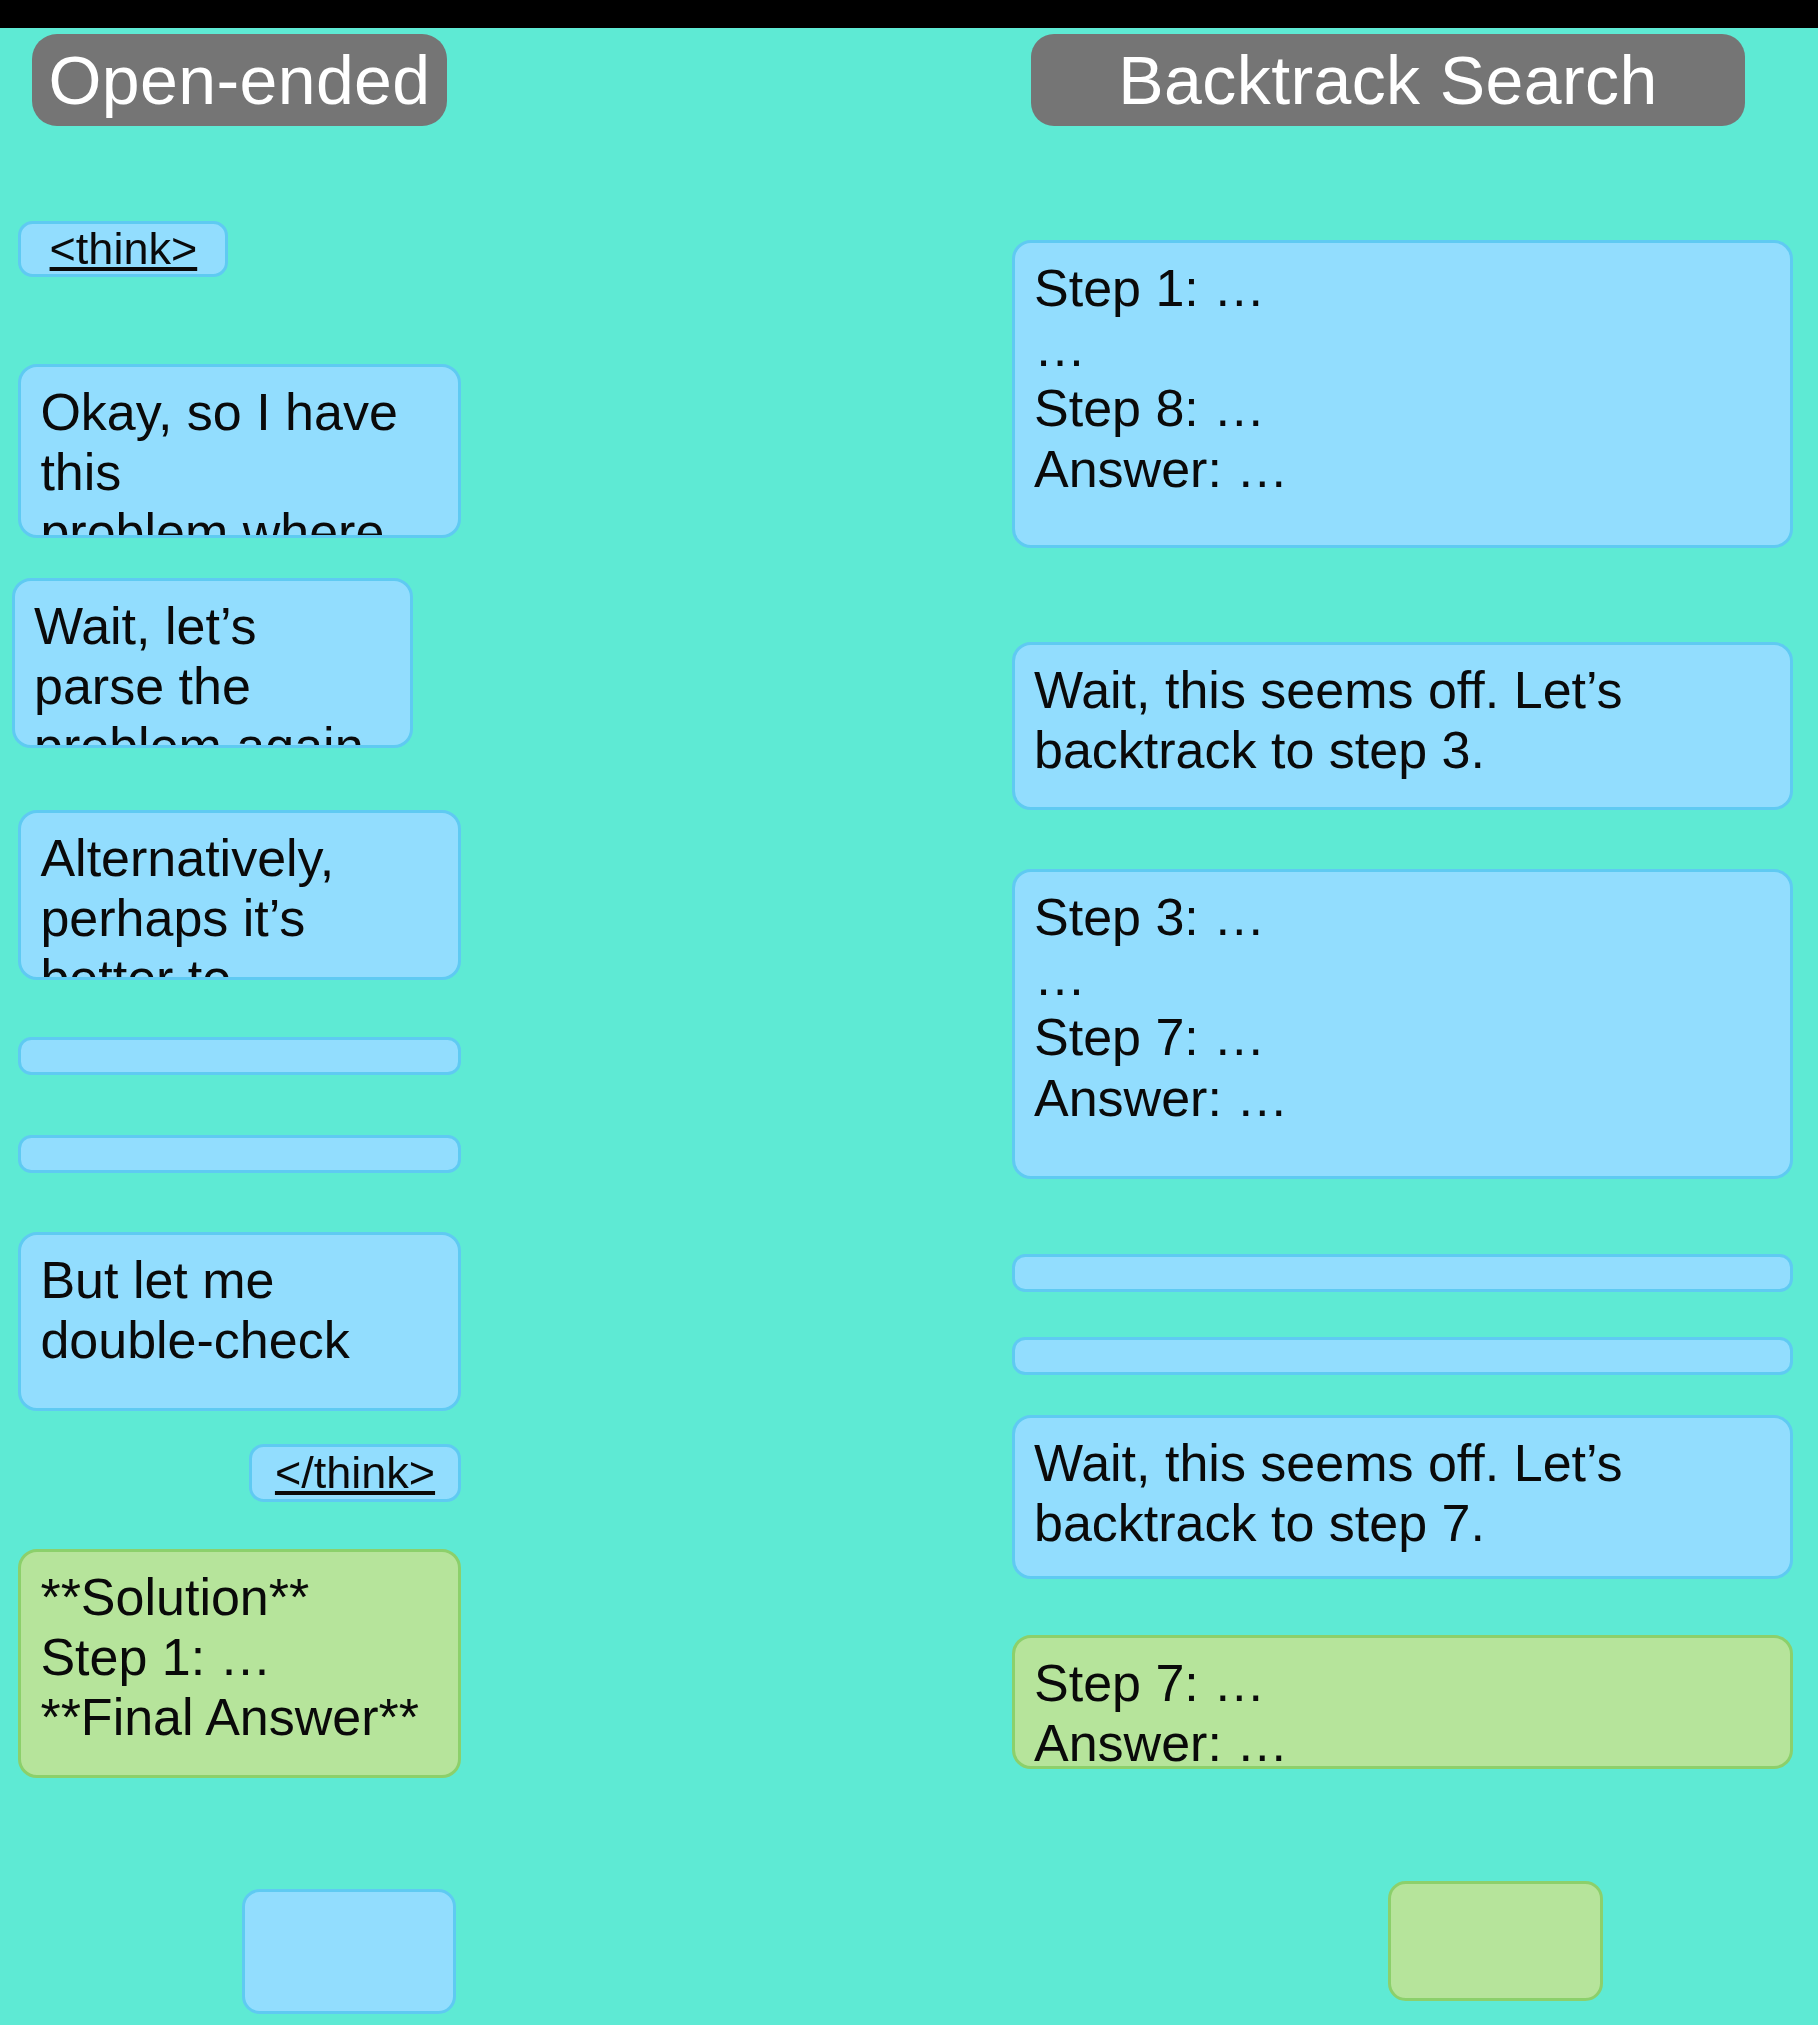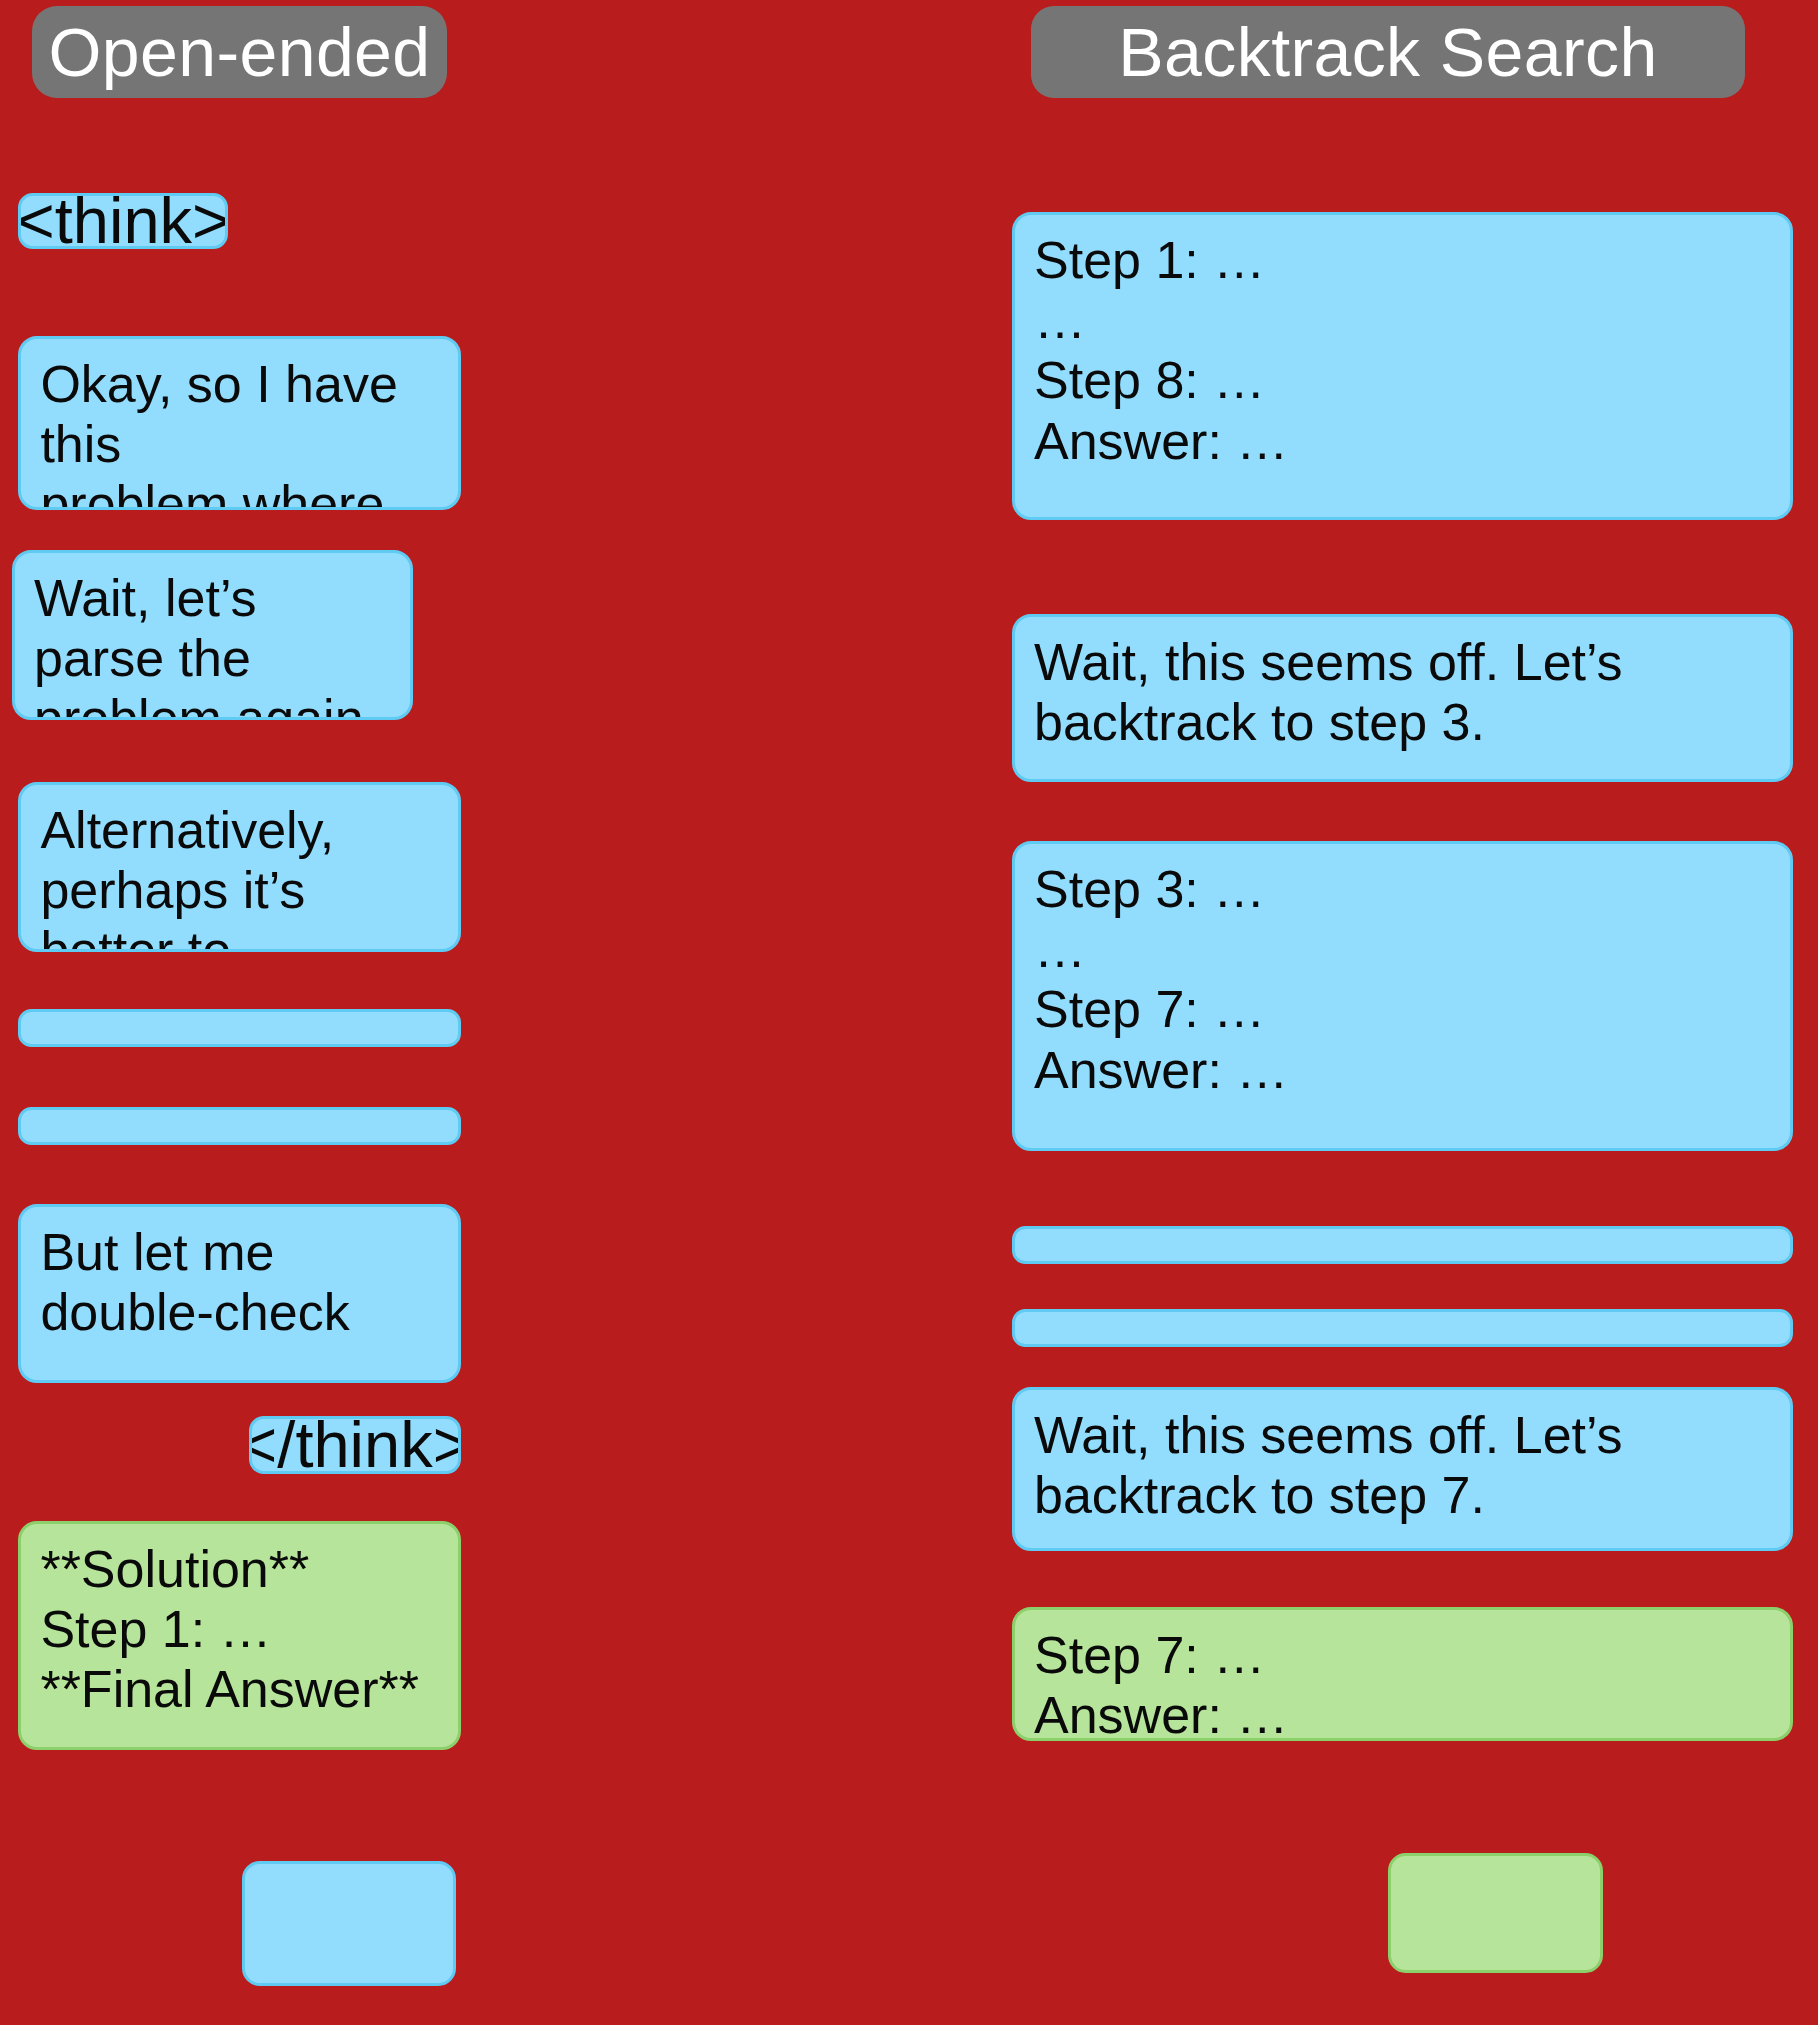--- a/index.html
+++ b/index.html
@@ -11,21 +11,22 @@
     width: 1819px;
     height: 2025px;
     position: relative;
     overflow: hidden;
     font-family: "Liberation Sans Narrow", "Liberation Sans", "DejaVu Sans", sans-serif;
   }
 
   .canvas {
     position: absolute;
     inset: 0;
-    background: #b91c1c;
+    background: #5eead4;
+    margin-top: 28px;
   }
 
   
   .col-header {
     position: absolute;
     background: #757575;
     border-radius: 25px;
     display: flex;
     align-items: center;
     justify-content: center;
@@ -87,21 +88,21 @@
   
   #r-steps1     { left: 1012px; top: 212px;  width: 781px; height: 308px; }
   #r-back3      { left: 1012px; top: 614px;  width: 781px; height: 168px; }
   #r-steps3     { left: 1012px; top: 841px; width: 781px; height: 310px; }
   #r-bar1       { left: 1012px; top: 1226px; width: 781px; height: 38px; }
   #r-bar2       { left: 1012px; top: 1309px; width: 781px; height: 38px; }
   #r-back7      { left: 1012px; top: 1387px; width: 781px; height: 164px; }
   #r-answer     { left: 1012px; top: 1607px; width: 781px; height: 134px; }
   #r-tail       { left: 1388px; top: 1853px; width: 215px; height: 120px; border-radius: 17.7px; }
 
-  #l-think, #l-endthink { font-size: 65px; text-decoration: underline; }
+  #l-think, #l-endthink { font-size: 45px; text-decoration: underline; }
 </style>
 </head>
 <body>
 
 <div class="canvas">
 
   <div class="col-header" id="header-left">Open-ended</div>
 
   <div class="col-header" id="header-right">Backtrack Search</div>
 

